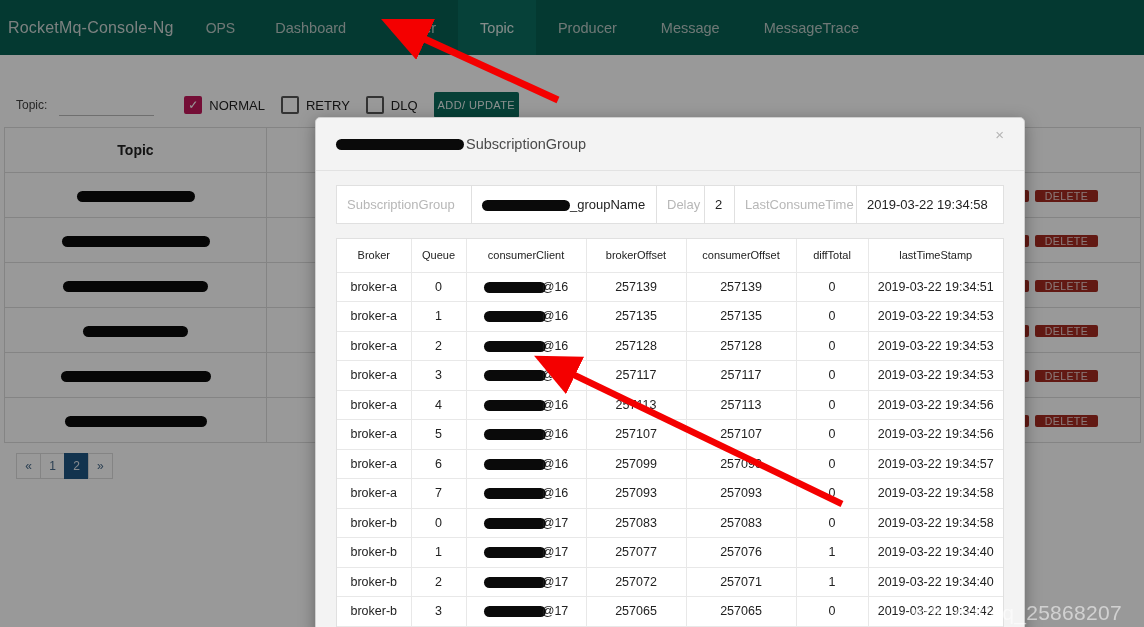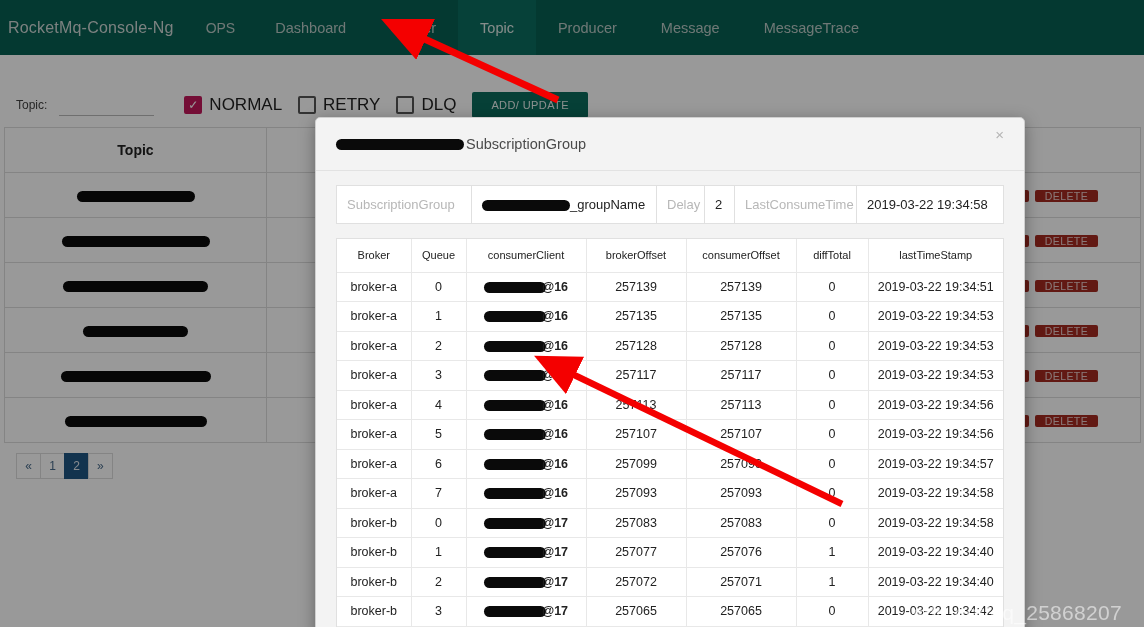--- a/index.html
+++ b/index.html
@@ -82,28 +82,28 @@
     margin-right: 7px;
     cursor: pointer;
     border-radius: 2px;
   }
   .cb.checked {
     background: #c2185b;
     border-color: #c2185b;
     color: #fff;
     font-size: 12px; line-height: 1;
   }
-  .cb-label { font-size: 17px; color: #222; }
+  .cb-label { font-size: 13px; color: #222; }
   .btn-addupdate {
     background: #0a6b5d;
     color: #e8f0ee;
     border: none;
     font-size: 11px;
     letter-spacing: .4px;
-    padding: 7px 19px;
+    padding: 7px 4px;
     border-radius: 2px;
     cursor: pointer;
     white-space: nowrap;
   }
 
   
   .bg-table {
     position: absolute;
     top: 72px; left: 4px;
     width: 1136px;
@@ -259,21 +259,21 @@
     overflow: hidden;
   }
   .detail-table th {
     font-weight: normal;
     font-size: 11px;
     height: 33px;
   }
   .detail-table th:last-child, .detail-table td:last-child { border-right: none; }
   .c-broker { width: 74px; }
   .c-queue  { width: 55px; }
-  .c-client { width: 120px; font-weight: bold; }
+  .c-client { width: 120px; }
   .c-boff   { width: 100px; }
   .c-coff   { width: 110px; }
   .c-diff   { width: 72px; }
   .c-ts     { width: auto; }
   .client-cell { position: relative; }
   .client-cell .redact-client {
     display: inline-block;
     height: 11px;
     width: 62px;
     background: #0a0a0a;

